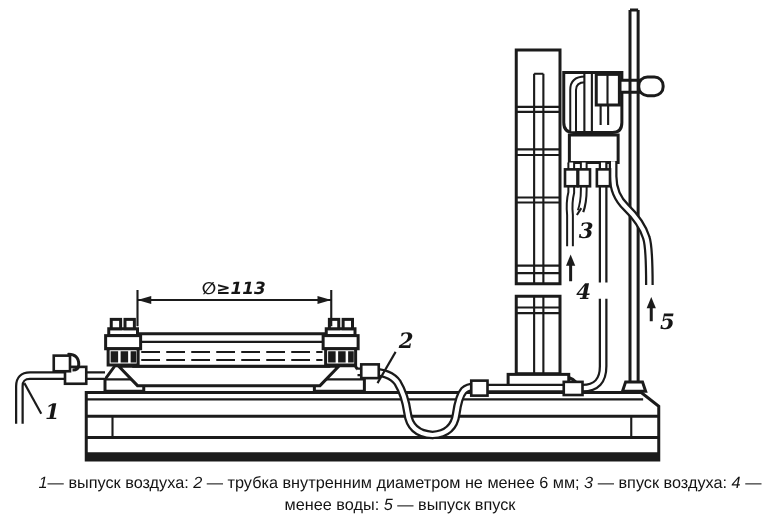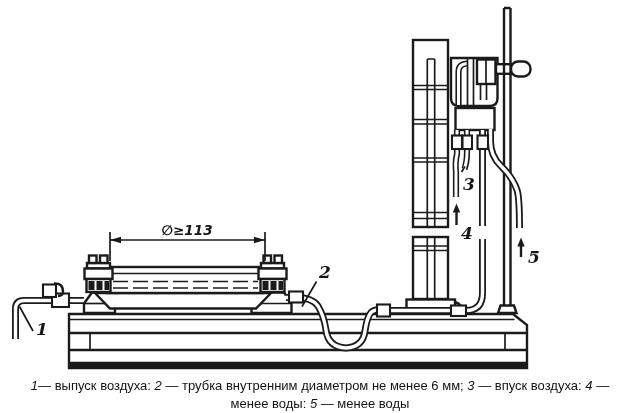--- a/index.html
+++ b/index.html
@@ -169,14 +169,14 @@
       <polygon class="fill" points="521,237.5 517.3,246.5 524.7,246.5"></polygon>
     </g>
     <text class="lbl" x="528" y="263">5</text>
   </g>
 
 </svg>
 </div>
 
 <div class="caption">
   <div class="line"><span class="cap-num">1</span><span class="cap-txt">— выпуск воздуха: </span><span class="cap-num">2</span><span class="cap-txt"> — трубка внутренним диаметром не менее 6 мм; </span><span class="cap-num">3</span><span class="cap-txt"> — впуск воздуха: </span><span class="cap-num">4</span><span class="cap-txt"> —</span></div>
-  <div class="line"><span class="cap-txt">менее воды: </span><span class="cap-num">5</span><span class="cap-txt"> — менее воды</span></div>
+  <div class="line"><span class="cap-txt">менее воды: </span><span class="cap-num">5</span><span class="cap-txt"> — выпуск впуск</span></div>
 </div>
 
 </body></html>

